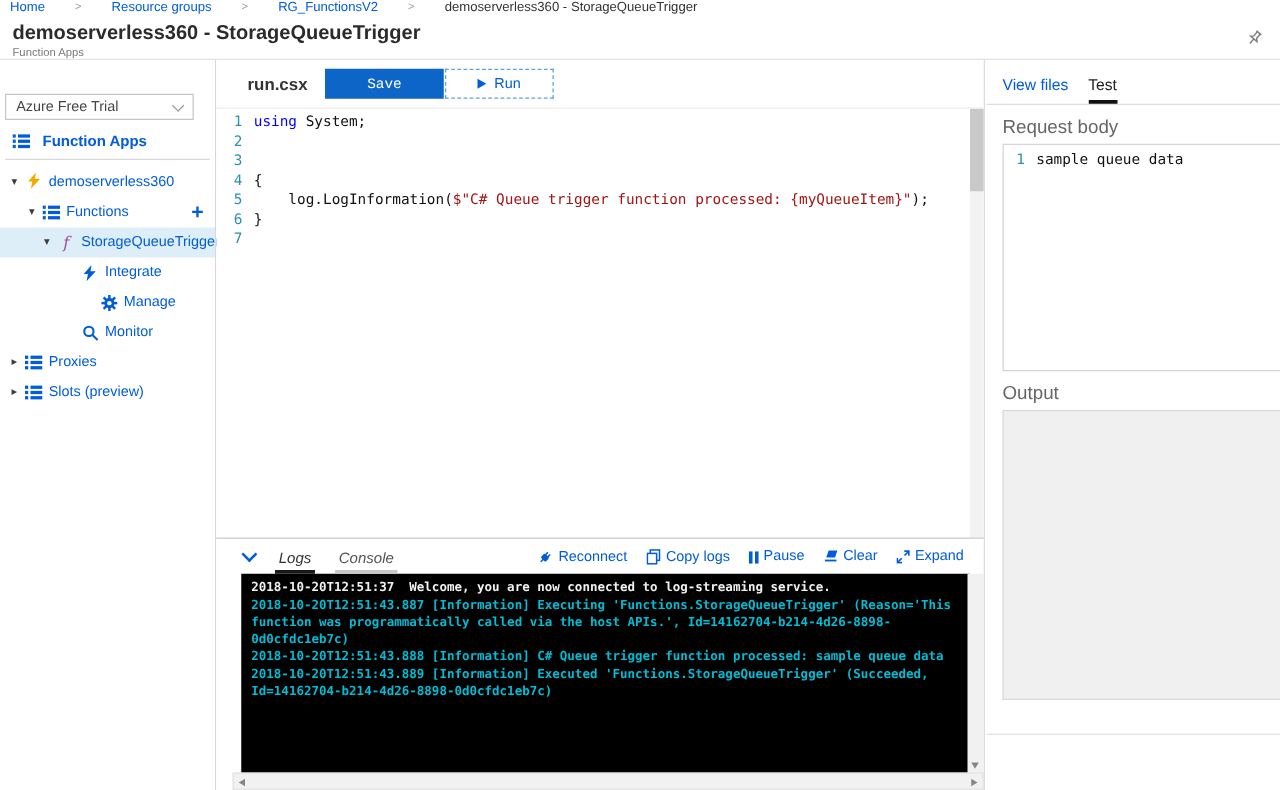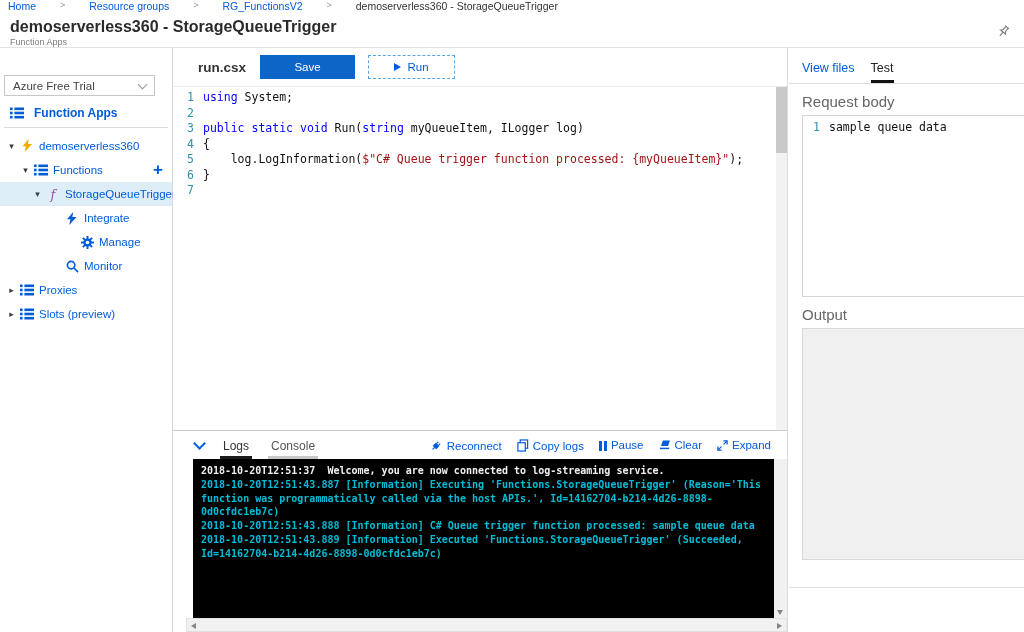--- a/index.html
+++ b/index.html
@@ -43,21 +43,21 @@
   .tree-label{margin-left:3px;}
   .f-glyph{font-family:"DejaVu Serif",serif;font-style:italic;font-size:13px;color:#a0519f;line-height:1;}
   .yellow{color:#f0ab00;}
   .add-btn{position:absolute;right:9px;top:2px;color:var(--accent);font-size:17px;font-weight:bold;cursor:pointer;}
 
   
   .main{position:absolute;top:48px;left:173px;width:615px;bottom:0;border-right:1px solid #dcdcdc;background:#fff;}
   .toolbar{height:38px;display:flex;align-items:center;padding-left:25px;}
   .filename{font-size:13.5px;font-weight:bold;color:#333;margin-right:14px;}
   .btn-save{width:95px;height:24px;background:var(--save-bg);color:#fff;font-size:11.5px;
-            border:none;margin-right:13px;cursor:pointer;font-family:Liberation Sans, sans-serif;}
+            border:none;margin-right:1px;cursor:pointer;font-family:Liberation Mono, monospace;}
   .btn-run{width:87px;height:24px;background:#fff;border:1px dashed #57a4e2;color:var(--accent);
            font-size:11.5px;display:flex;align-items:center;justify-content:center;gap:6px;cursor:pointer;font-family:inherit;}
   .play{width:0;height:0;border-top:4.5px solid transparent;border-bottom:4.5px solid transparent;
         border-left:7px solid var(--accent);}
 
   .editor{position:absolute;top:38px;left:0;right:0;bottom:202px;border-top:1px solid #ebebeb;display:flex;overflow:hidden;}
   .code-area{flex:1;padding-top:3px;font-family:"DejaVu Sans Mono","Liberation Mono",monospace;
              font-size:11.5px;line-height:15.5px;overflow:hidden;cursor:text;}
   .code-line{display:flex;}
   .line-num{width:30px;flex-shrink:0;text-align:right;padding-right:9px;color:var(--line-number);}
@@ -65,21 +65,21 @@
   .seg-kw{color:var(--keyword);} .seg-str{color:var(--string);} .seg-plain{color:#111;}
   .editor-scrollbar{width:11px;background:#f2f2f2;}
   .editor-thumb{width:11px;height:66px;background:#c9c9c9;}
 
   
   .logs{position:absolute;left:0;right:0;bottom:0;height:202px;border-top:1px solid #c9c9c9;}
   .logs-toolbar{height:28px;display:flex;align-items:center;padding:0 16px 0 22px;}
   .collapse-chev{width:9px;height:9px;border-right:2.2px solid var(--accent);border-bottom:2.2px solid var(--accent);
                  transform:rotate(45deg);margin-top:-4px;cursor:pointer;}
   .log-tab{align-self:flex-end;font-size:12px;color:#333;margin-left:16px;padding:0 3px 3px;
-           border-bottom:3px solid transparent;cursor:pointer;}
+           border-bottom:3px solid transparent;cursor:pointer;font-style:italic;}
   .log-tab.active{border-color:#1a1a1a;}
   .log-tab.inactive{color:#555;border-color:#c8c8c8;}
   .logs-actions{margin-left:auto;display:flex;gap:15px;align-items:center;}
   .log-action{display:flex;align-items:flex-end;gap:4px;font-size:11.5px;color:var(--accent);cursor:pointer;}
   .console{margin-left:20px;width:583px;height:160px;background:#000;padding:5px 8px;
            font-family:"DejaVu Sans Mono","Liberation Mono",monospace;font-size:10px;font-weight:bold;
            line-height:13.8px;overflow:hidden;}
   .log-line{white-space:pre-wrap;word-break:break-word;color:var(--console-info);}
   .log-line.system{color:#f0f0f0;}
   .console-vscroll{position:absolute;right:0;top:28px;width:13px;height:160px;background:#f1f1f1;cursor:pointer;}
@@ -276,21 +276,20 @@
           <div class="code-line">
             <span class="line-num">1</span>
             <span class="code-text"><span class="seg-kw">using</span><span class="seg-plain"> System;</span></span>
           </div>
           <div class="code-line">
             <span class="line-num">2</span>
             <span class="code-text"></span>
           </div>
           <div class="code-line">
             <span class="line-num">3</span>
-            <span class="code-text"><span class="seg-kw">public</span><span class="seg-plain"> </span><span class="seg-kw">static</span><span class="seg-plain"> </span><span class="seg-kw">void</span><span class="seg-plain"> Run(</span><span class="seg-kw">string</span><span class="seg-plain"> myQueueItem, ILogger log)</span></span>
           </div>
           <div class="code-line">
             <span class="line-num">4</span>
             <span class="code-text"><span class="seg-plain">{</span></span>
           </div>
           <div class="code-line">
             <span class="line-num">5</span>
             <span class="code-text"><span class="seg-plain">    log.LogInformation(</span><span class="seg-str">$"C# Queue trigger function processed: {myQueueItem}"</span><span class="seg-plain">);</span></span>
           </div>
           <div class="code-line">

